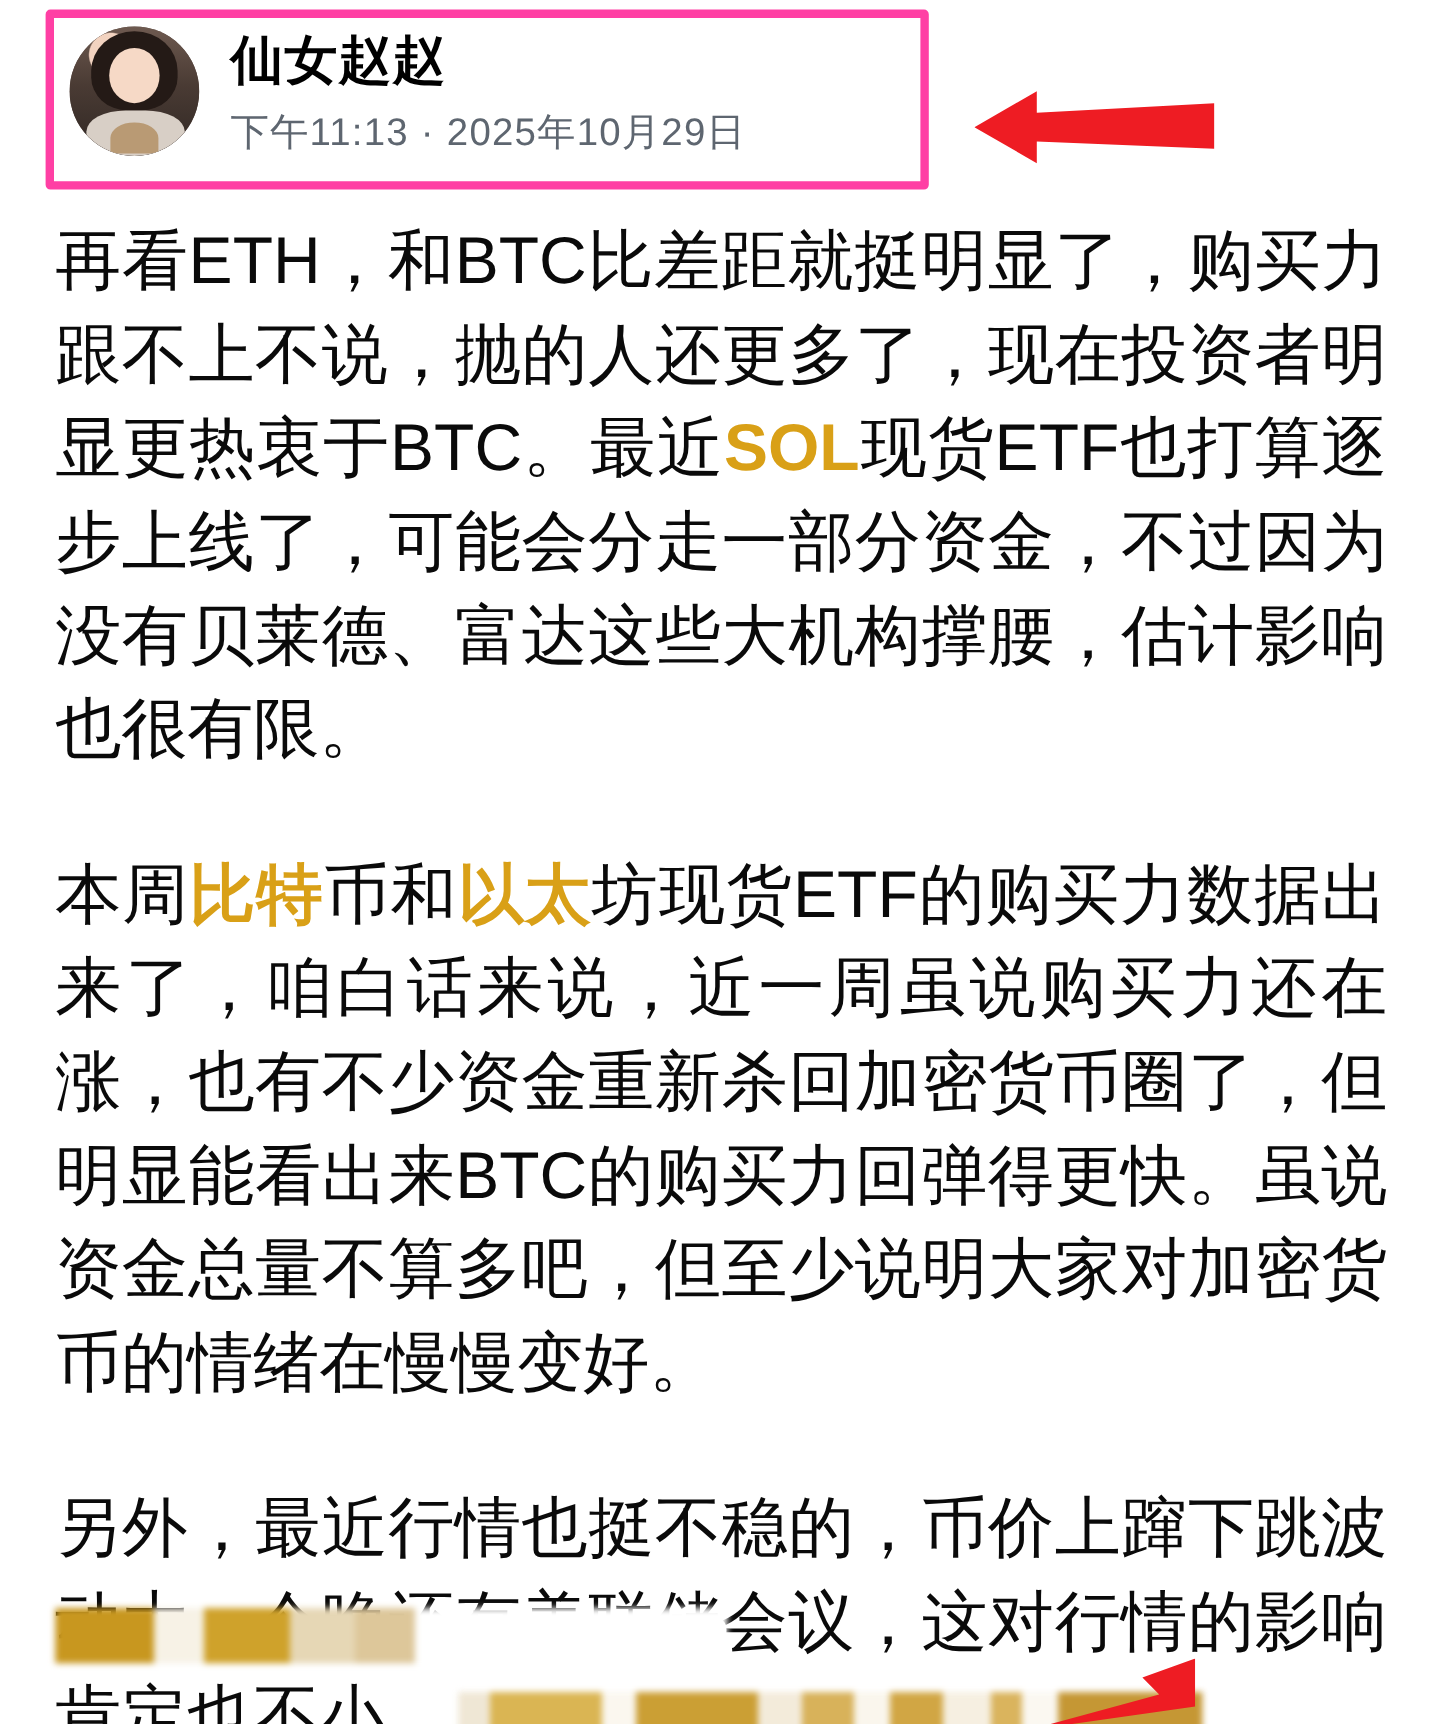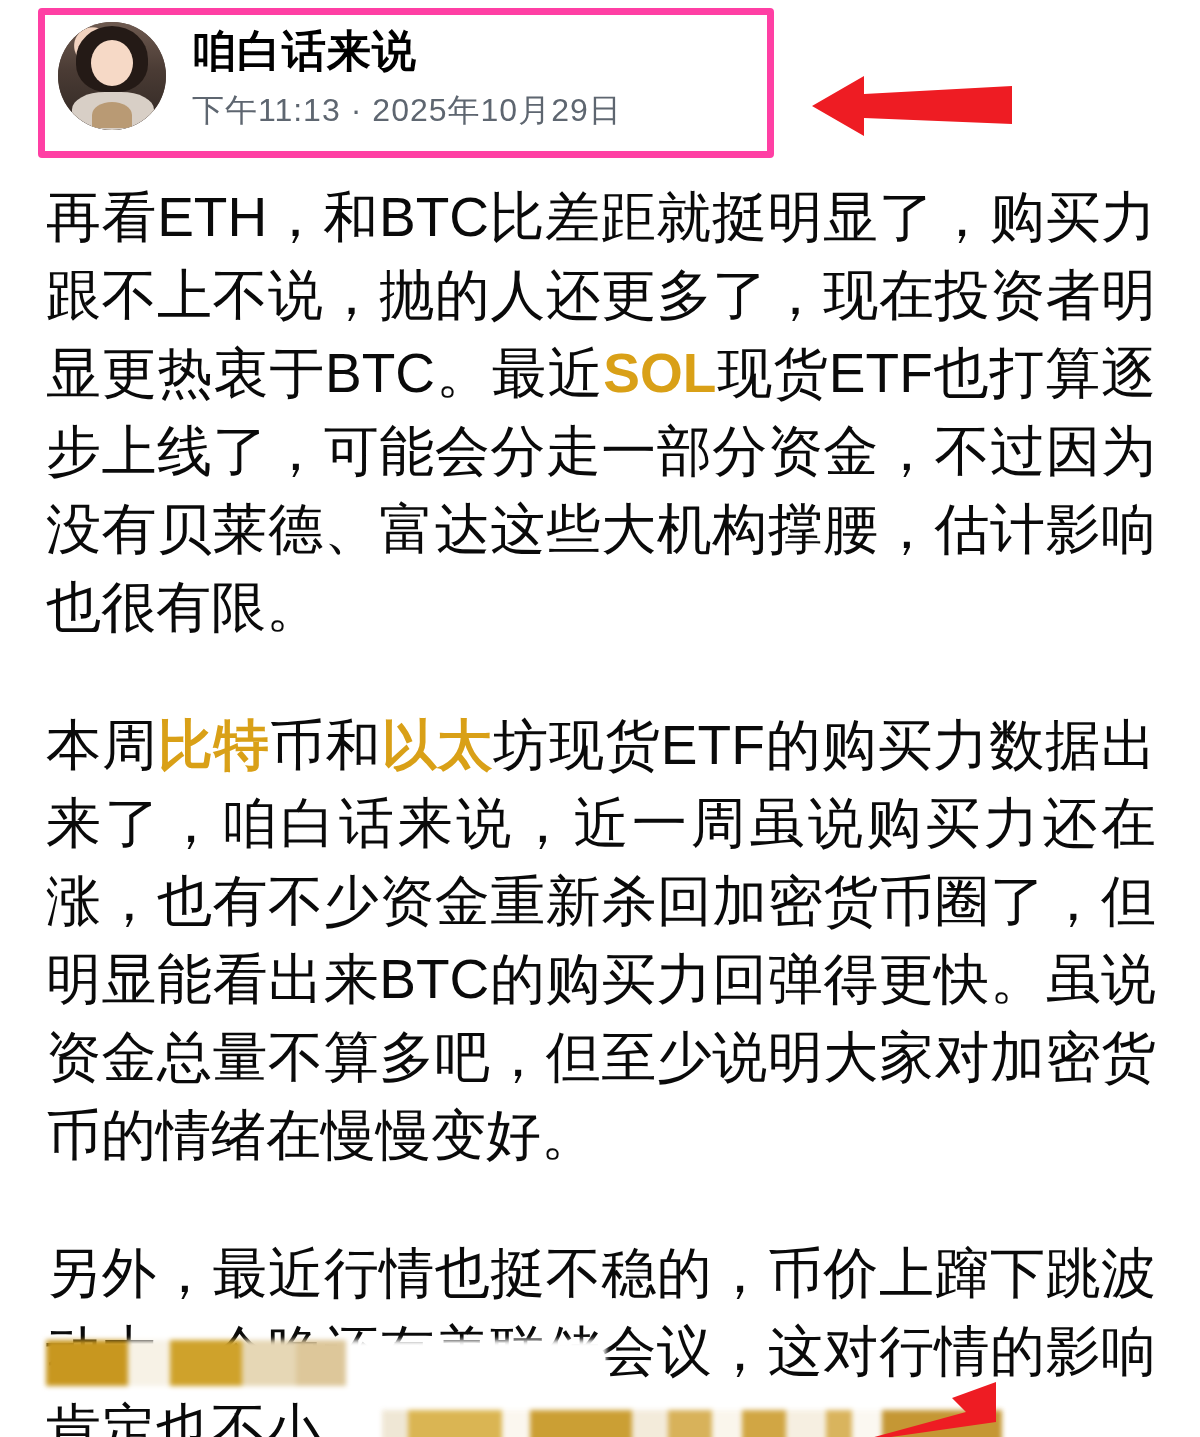--- a/index.html
+++ b/index.html
@@ -185,21 +185,21 @@
 
 <div class="author-row">
   <div class="avatar">
     <div class="av-bg"></div>
     <div class="av-hair"></div>
     <div class="av-face"></div>
     <div class="av-body"></div>
     <div class="av-accent"></div>
   </div>
   <div class="author-text">
-    <div class="author-name">咱白话来说</div>
+    <div class="author-name">仙女赵赵</div>
     <div class="author-meta">
       <span>下午11:13</span><span class="meta-dot">·</span><span>2025年10月29日</span>
     </div>
   </div>
 </div>
 
 <svg class="arrow-top" viewBox="0 0 200 70">
   <polygon points="0,34 52,4 52,22 200,14 200,52 52,46 52,64" fill="#ee1c23"></polygon>
 </svg>
 

